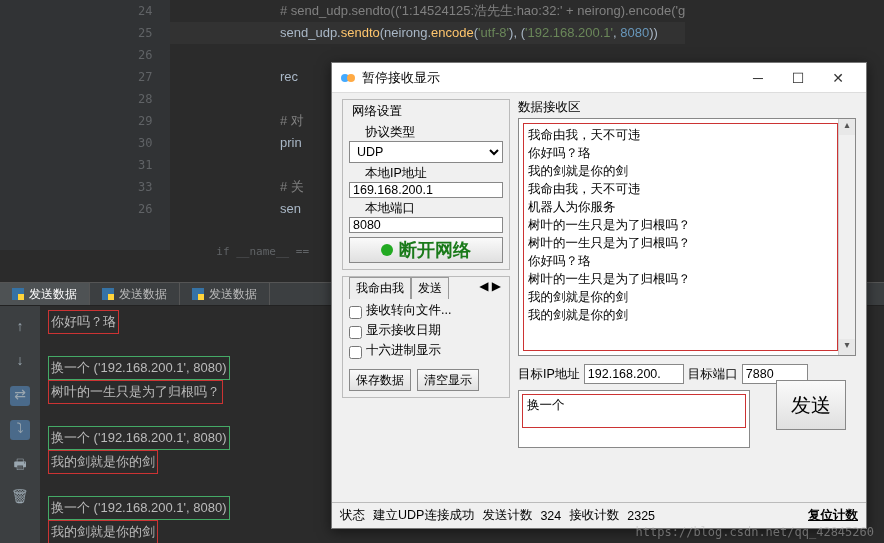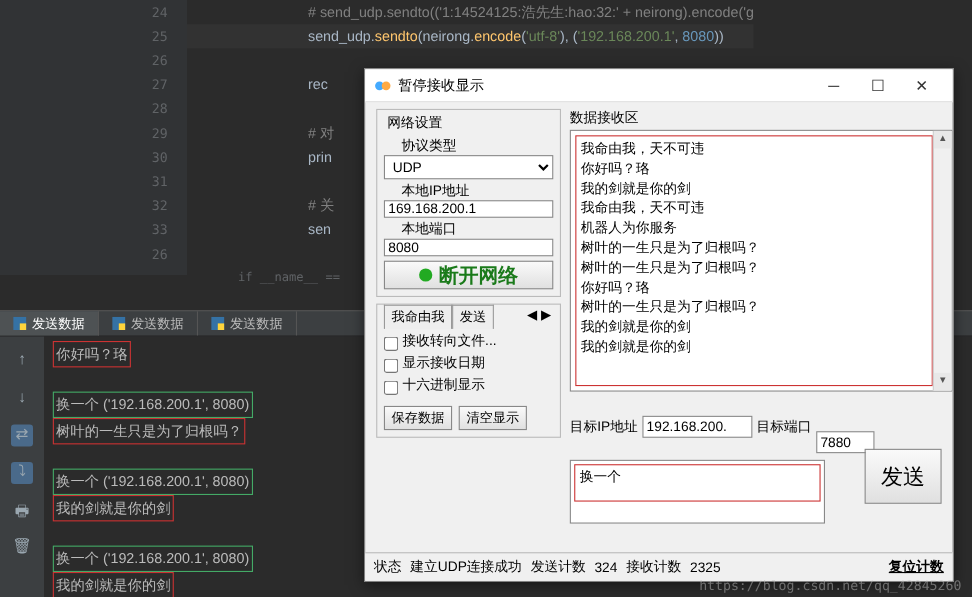--- a/index.html
+++ b/index.html
@@ -50,21 +50,21 @@
 select { height:22px; }
 .connectbtn { width:100%; height:26px; background:linear-gradient(#fafafa,#e0e0e0); border:1px solid #888; font-size:18px; font-weight:bold; color:#1a7a1a; margin-top:4px; cursor:pointer; display:flex; align-items:center; justify-content:center; gap:6px; }
 .connectbtn .dot { width:12px; height:12px; border-radius:50%; background:#2a2; }
 .tabs2 { display:flex; margin-top:0; }
 .tabs2 .t { border:1px solid #999; border-bottom:none; padding:2px 6px; font-size:12px; background:#eee; }
 .tabs2 .arr { margin-left:auto; font-size:12px; padding:2px; }
 .chk { display:flex; align-items:flex-end; gap:4px; font-size:12.5px; margin:3px 0; }
 .chk input { width:13px; height:13px; }
 .smallbtn { height:22px; border:1px solid #888; background:linear-gradient(#fafafa,#e0e0e0); font-size:12px; padding:0 6px; cursor:pointer; }
 
-.rightcol { position:absolute; left:186px; top:6px; right:0; }
+.rightcol { position:absolute; left:186px; top:6px; right:10px; }
 .rcv-title { font-size:12.5px; }
 .rcv-box { border:1px solid #888; background:#fff; height:238px; margin-top:2px; position:relative; display:flex; }
 .rcv-text { flex:1; border:1px solid #cc3333; margin:4px 0 4px 4px; font-size:12.5px; line-height:18px; padding:2px 4px; white-space:pre; overflow:hidden; }
 .rcv-scroll { width:17px; background:#f0f0f0; border-left:1px solid #ccc; display:flex; flex-direction:column; }
 .rcv-scroll .up,.rcv-scroll .dn { height:16px; text-align:center; font-size:10px; color:#555; background:#e8e8e8; }
 .rcv-scroll .thumb { flex:1; }
 .destrow { margin-top:8px; display:flex; align-items:center; gap:4px; font-size:12.5px; white-space:nowrap; }
 .destrow input { height:20px; }
 .sendbox { border:1px solid #888; background:#fff; height:58px; width:232px; margin-top:6px; position:relative; }
 .sendbox .inner { border:1px solid #cc3333; margin:3px; height:34px; font-size:12.5px; padding:2px 4px; }
@@ -80,21 +80,20 @@
 <div class="editor">
   <div class="gutter">
     <div class="lineno">24</div>
     <div class="lineno">25</div>
     <div class="lineno">26</div>
     <div class="lineno">27</div>
     <div class="lineno">28</div>
     <div class="lineno">29</div>
     <div class="lineno">30</div>
     <div class="lineno">31</div>
-    <div class="lineno">32</div>
     <div class="lineno">33</div>
     <div class="lineno">26</div>
   </div>
   <span class="bulb">💡</span>
   <div class="codearea">
     <div class="codeline"><span class="comment"># send_udp.sendto(('1:14524125:浩先生:hao:32:' + neirong).encode('g</span></div>
     <div class="codeline hl"><span class="op">send_udp.</span><span class="fn">sendto</span><span class="op">(neirong.</span><span class="fn">encode</span><span class="op">(</span><span class="string">'utf-8'</span><span class="op">), (</span><span class="string">'192.168.200.1'</span><span class="op">, </span><span class="num">8080</span><span class="op">))</span></div>
     <div class="codeline"></div>
     <div class="codeline"><span class="op">rec</span></div>
     <div class="codeline"></div>
@@ -222,21 +221,21 @@
         <div class="rcv-scroll">
             <div class="up">▴</div>
             <div class="thumb"></div>
             <div class="dn">▾</div>
           </div>
       </div>
       <div class="destrow">
         <span>目标IP地址</span>
         <input type="text" style="width: 100px;" value="192.168.200.">
         <span>目标端口</span>
-        <input type="text" style="width: 53px; margin-top: 28px;" value="7880">
+        <input type="text" style="width: 66px;" value="7880">
       </div>
       <div class="sendbox">
         <div class="inner">换一个</div>
       </div>
       <button class="sendbtn">发送</button>
     </div>
   </div>
   <div class="statusbar">
     <span>状态</span>
     <span>建立UDP连接成功</span>

